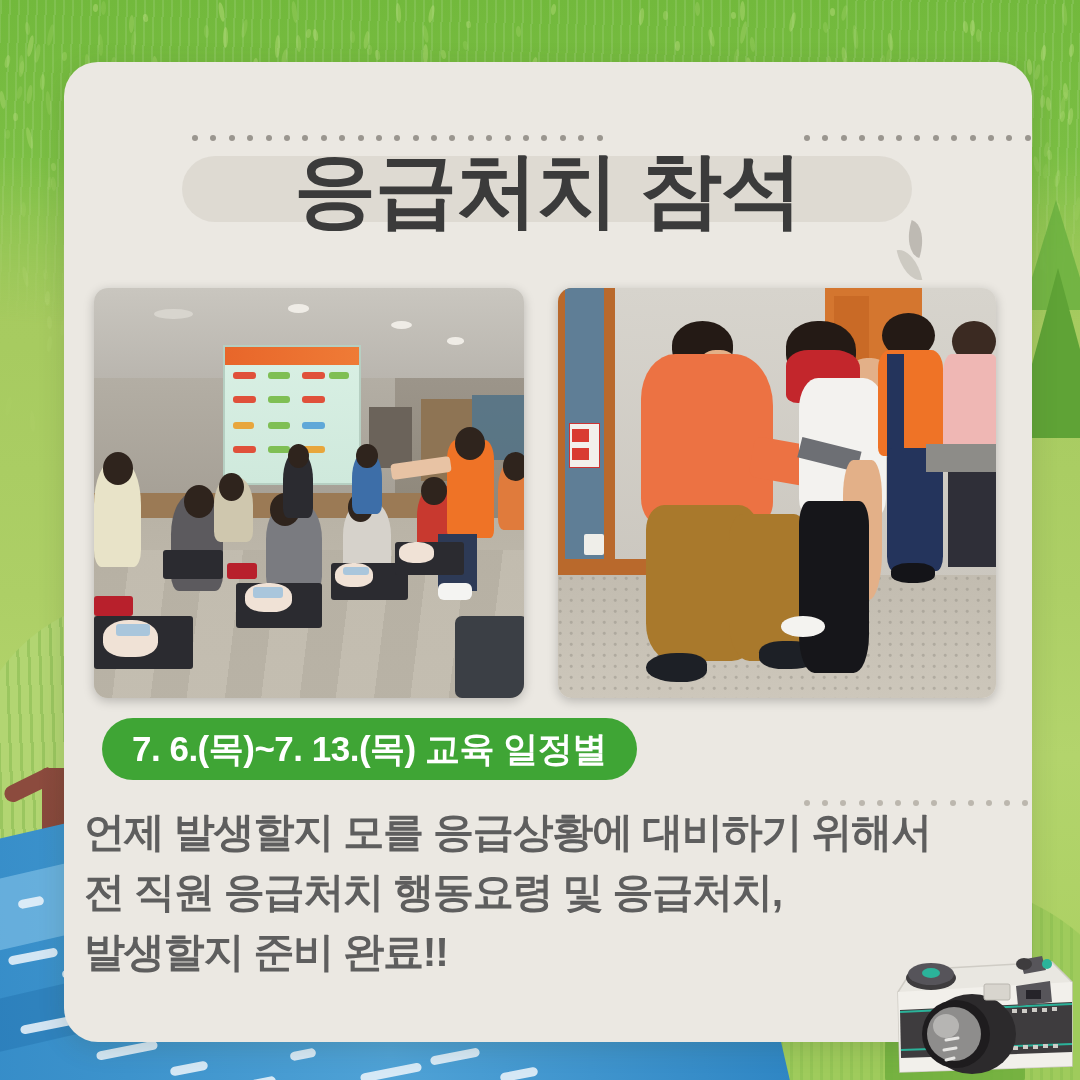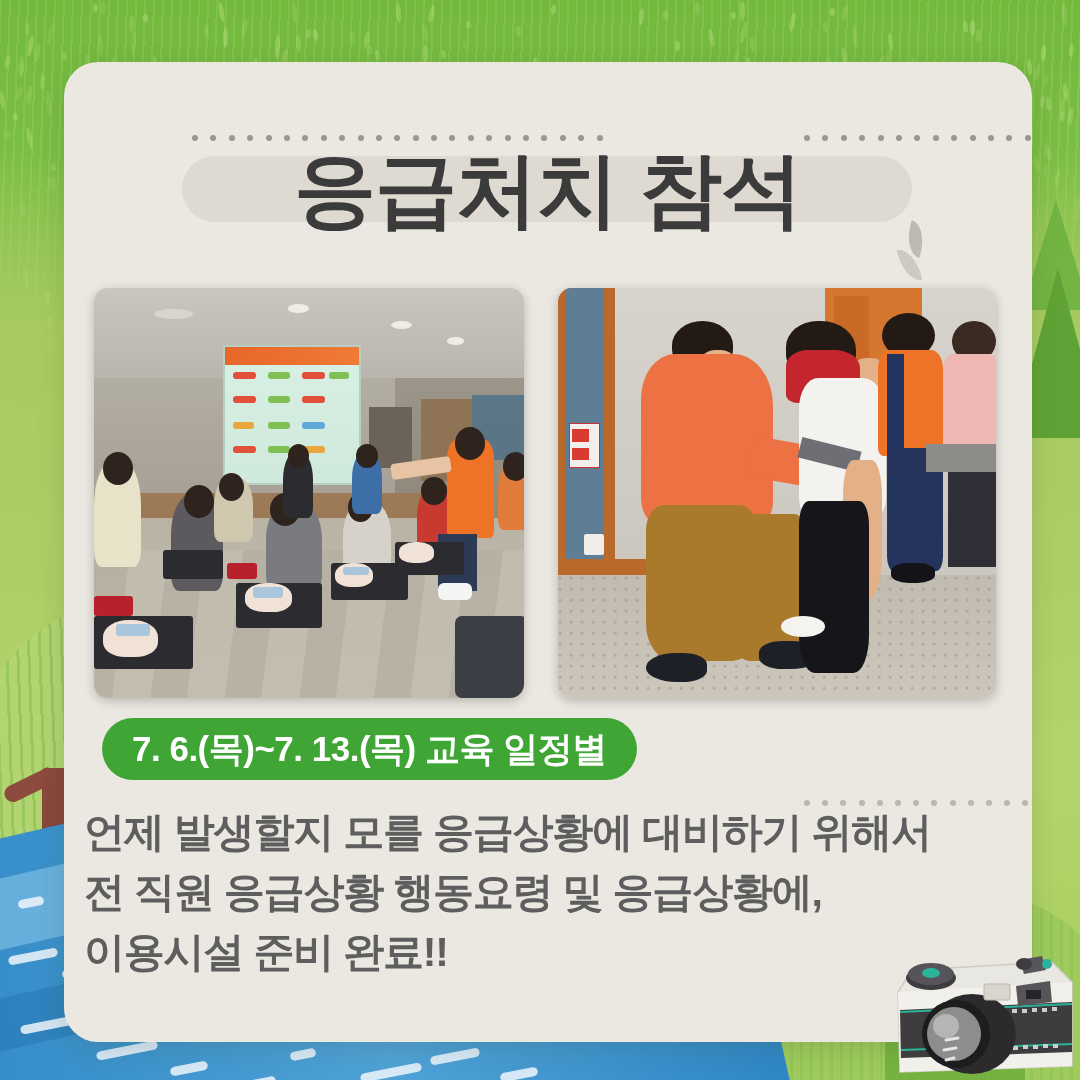--- a/index.html
+++ b/index.html
@@ -982,22 +982,22 @@
       <span class="d"></span>
       <span class="d"></span>
       <span class="d"></span>
       <span class="d"></span>
       <span class="d"></span>
       <span class="d"></span>
     </div>
 
   <div id="body-copy">
     <div class="bline">언제 발생할지 모를 응급상황에 대비하기 위해서</div>
-    <div class="bline">전 직원 응급상황 행동요령 및 응급상황에,</div>
-    <div class="bline">이용시설 준비 완료!!</div>
+    <div class="bline">전 직원 응급처치 행동요령 및 응급처치,</div>
+    <div class="bline">발생할지 준비 완료!!</div>
   </div>
 </div>
 
 <svg id="camera" viewBox="0 0 196 132">
   <path d="M14 44 L28 22 L168 14 L188 34 L188 118 L16 124 Z" fill="#e9e7e1" stroke="#cfccc5" stroke-width="1.5"></path>
   <path d="M14 44 L188 34 L188 118 L16 124 Z" fill="#f2f0eb"></path>
   <path d="M16 62 L188 54 L188 104 L17 110 Z" fill="#3e3c3e"></path>
   <path d="M16 64 L188 56" stroke="#2bb39a" stroke-width="2" fill="none"></path>
   <path d="M17 102 L188 96" stroke="#2bb39a" stroke-width="2" fill="none"></path>
   <g fill="#cfcdc8">

